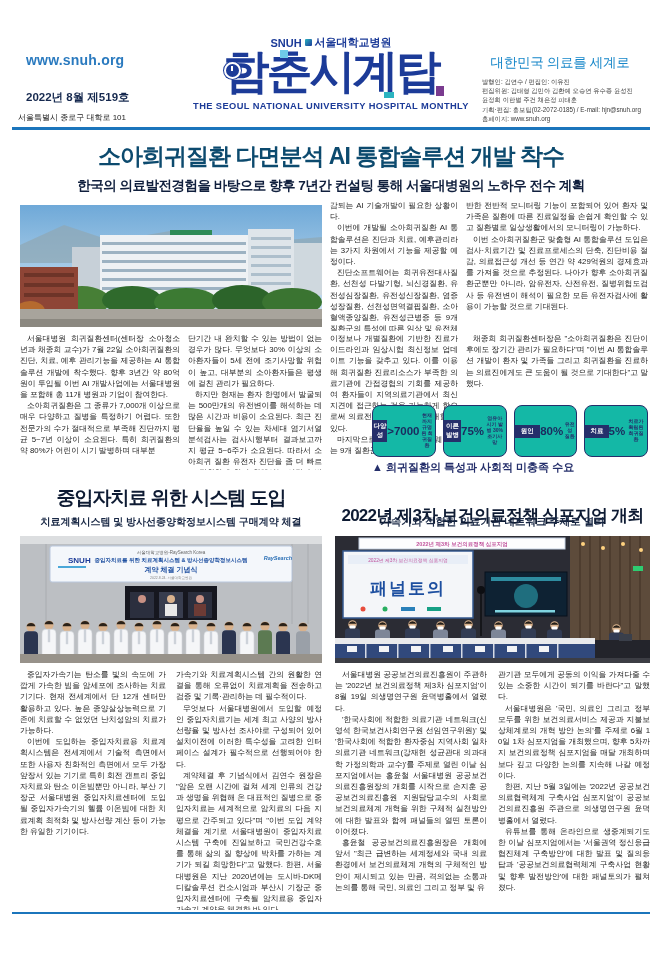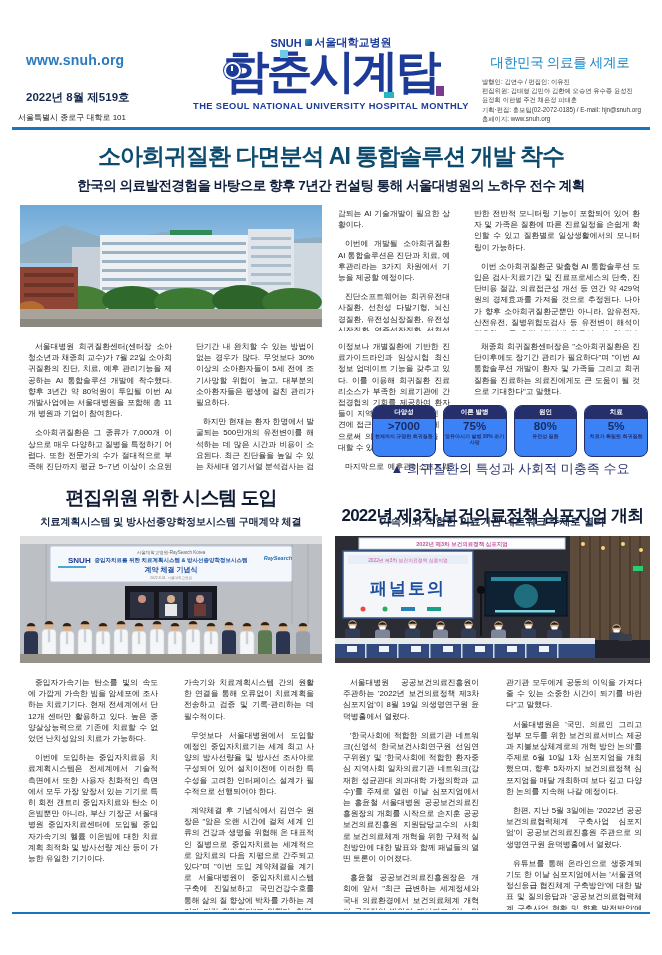--- a/index.html
+++ b/index.html
@@ -1,45 +1,45 @@
 <!DOCTYPE html>
 <html><head>
 <meta charset="utf-8">
 <style>
   html,body{margin:0;padding:0}
   body{width:662px;height:955px;position:relative;background:#fff;overflow:hidden;
        font-family:"Liberation Sans","DejaVu Sans",sans-serif;}
   .abs{position:absolute}
   
   .bt{font-size:7.8px;line-height:11.2px;text-align:justify;color:#1b1b1b;overflow:hidden;word-break:break-all}
-  .bt p{margin:8px;text-indent:7px}
+  .bt p{margin:0;text-indent:7px}
   .cont p:first-child{text-indent:0}
   
   .site{font-size:14px;font-weight:800;color:#2a7abf;letter-spacing:.2px}
   .issue{font-size:11.5px;font-weight:800;color:#16294f}
   .addr{font-size:8px;color:#222}
   .brandrow{display:flex;align-items:center;justify-content:center;gap:3px;font-size:11px;font-weight:800;color:#1c3b98}
   .brandmark{width:7px;height:7px;background:linear-gradient(135deg,#2bb3c0,#1c3b98);border-radius:1px}
   .logo{font-size:46px;font-weight:900;color:#1c3b98;letter-spacing:-3px;text-align:center;line-height:1.05}
   .logosub{font-size:9.3px;font-weight:800;color:#1c3b98;letter-spacing:.4px;text-align:center}
   .slogan{font-size:13.5px;font-weight:400;color:#1787c9;text-align:center;letter-spacing:-.3px}
   .mast{font-size:6.3px;line-height:9.2px;color:#3a3a3a}
   .mast p{margin:0;white-space:nowrap;overflow:hidden}
   .rule{background:#1b75bc}
   
   .h1main{font-size:23px;font-weight:800;color:#0c4a6e;letter-spacing:-1px;text-align:center}
   .sub1{font-size:13.5px;font-weight:800;color:#101f3d;letter-spacing:-.5px;text-align:center}
   
   .iboxes{display:flex;gap:7px}
-  .ibox{flex:1;border:1.5px solid #252f6b;border-radius:8px;background:#3b82f6;overflow:hidden;
-        display:flex;flex-direction:column;align-items:center}
+  .ibox{flex:1;border:1.5px solid #252f6b;border-radius:8px;background:#14b8a6;overflow:hidden;
+        display:flex;flex-direction:row;align-items:center}
   .ibox-label{width:100%;background:#252f6b;color:#fff;font-size:6.5px;font-weight:bold;text-align:center;padding:2px 0}
   .ibox-value{font-size:11.5px;font-weight:800;color:#1b2a5e;line-height:1.15;margin-top:1px}
   .ibox-desc{font-size:5px;font-weight:bold;color:#252f6b;text-align:center;line-height:1.2;padding:0 1px 2px}
-  .icap{font-size:13px;font-weight:400;color:#252f6b;text-align:center}
+  .icap{font-size:11px;font-weight:700;color:#252f6b;text-align:left}
   
   .h2low{font-weight:800;color:#0e1b33;text-align:center;letter-spacing:-1px}
   .sub2{font-weight:700;color:#182744;text-align:center}
   svg{display:block}
 </style>
 </head>
 <body>
 
 <div class="abs site" style="left:26px;top:52px">www.snuh.org</div>
 <div class="abs issue" style="left:26px;top:90px">2022년 8월 제519호</div>
@@ -163,21 +163,21 @@
     <div class="ibox-desc">유전성 질환</div>
   </div>
   <div class="ibox">
     <div class="ibox-label">치료</div>
     <div class="ibox-value">5%</div>
     <div class="ibox-desc">치료가 확립된 희귀질환</div>
   </div>
 </div>
 <div class="abs icap" style="left:372px;top:460px;width:276px">▲ 희귀질환의 특성과 사회적 미충족 수요</div>
 
-<div class="abs h2low" style="left:20px;top:485px;width:302px;font-size:19px">편집위원 위한 시스템 도입</div>
+<div class="abs h2low" style="left:20px;top:485px;width:302px;font-size:19px">중입자치료 위한 시스템 도입</div>
 <div class="abs sub2" style="left:20px;top:515px;width:302px;font-size:10px">치료계획시스템 및 방사선종양학정보시스템 구매계약 체결</div>
 
 <svg class="abs" style="left:20px;top:536px" width="302" height="127" viewBox="0 0 302 127">
   <defs>
     <g id="pcoat">
       <circle cx="7" cy="5" r="4.6" fill="#d9b28d"></circle>
       <path d="M2.6 4.2 a4.6 4.6 0 0 1 8.8 0 z" fill="#2a2118"></path>
       <rect x="0" y="9.2" width="14" height="30" rx="4" fill="#f5f6f8" stroke="#d0d3d8" stroke-width="0.6"></rect>
       <rect x="5.8" y="9.2" width="2.4" height="13" fill="#cdd2d9"></rect>
     </g>

